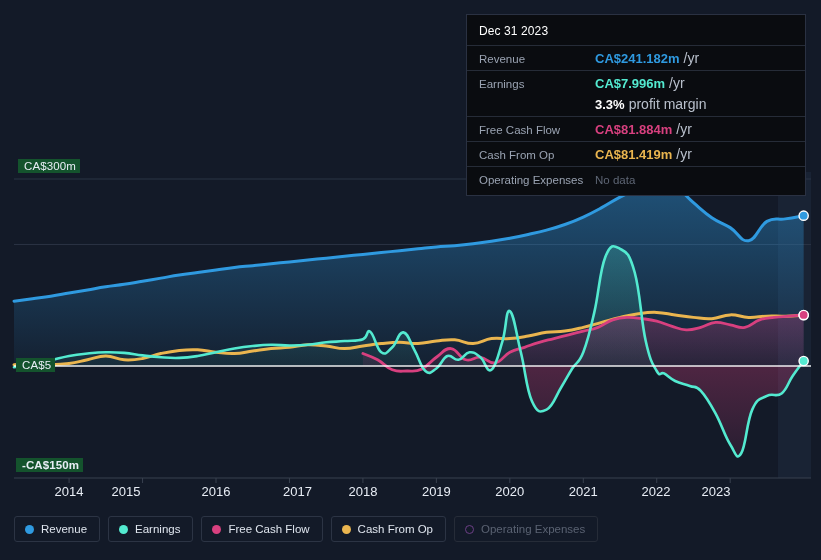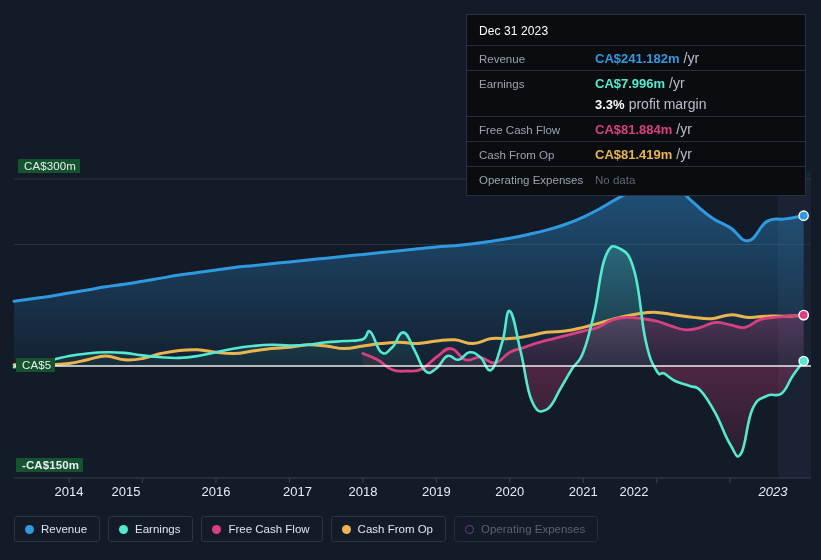--- a/index.html
+++ b/index.html
@@ -201,22 +201,22 @@
 
   <div class="xlabels" id="xlabels">
       <div class="xlabel" style="left: 69.0922px;">2014</div>
       <div class="xlabel" style="left: 126px;">2015</div>
       <div class="xlabel" style="left: 216.005px;">2016</div>
       <div class="xlabel" style="left: 289.461px; margin-left: 8px;">2017</div>
       <div class="xlabel" style="left: 362.917px;">2018</div>
       <div class="xlabel" style="left: 436.373px;">2019</div>
       <div class="xlabel" style="left: 509.829px;">2020</div>
       <div class="xlabel" style="left: 583.286px;">2021</div>
-      <div class="xlabel" style="left: 634px;">2022</div>
-      <div class="xlabel" style="left: 773px; font-style: italic;">2023</div>
+      <div class="xlabel" style="left: 656px;">2022</div>
+      <div class="xlabel" style="left: 716px;">2023</div>
     </div>
 
   <div class="tooltip">
     <div class="tt-title">Dec 31 2023</div>
     <div id="tt-rows">
         <div class="tt-row">
           <div class="tt-label">Revenue</div>
           <div><span class="tt-val" style="color: rgb(47, 154, 224);">CA$241.182m</span><span class="tt-suffix">/yr</span></div>
         </div>
         <div class="tt-row">

